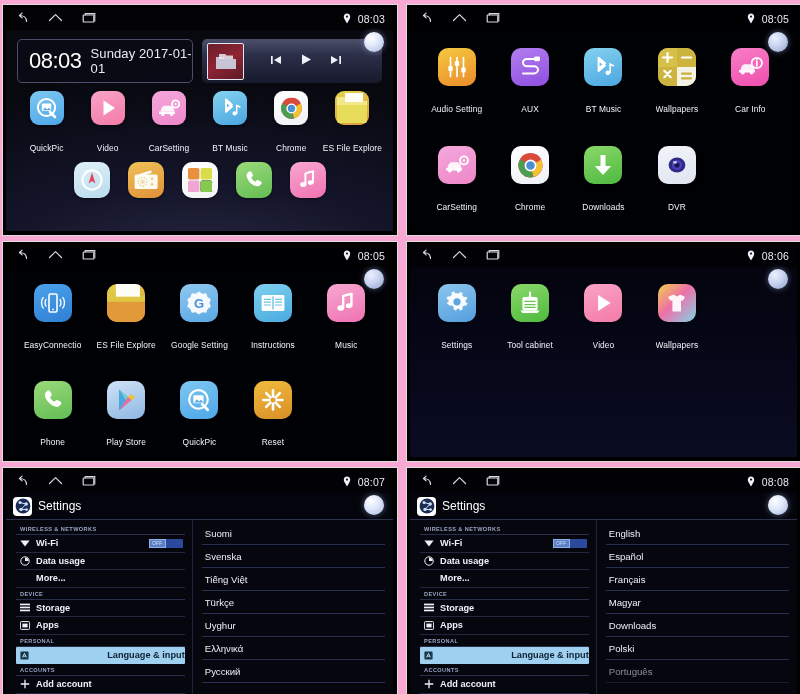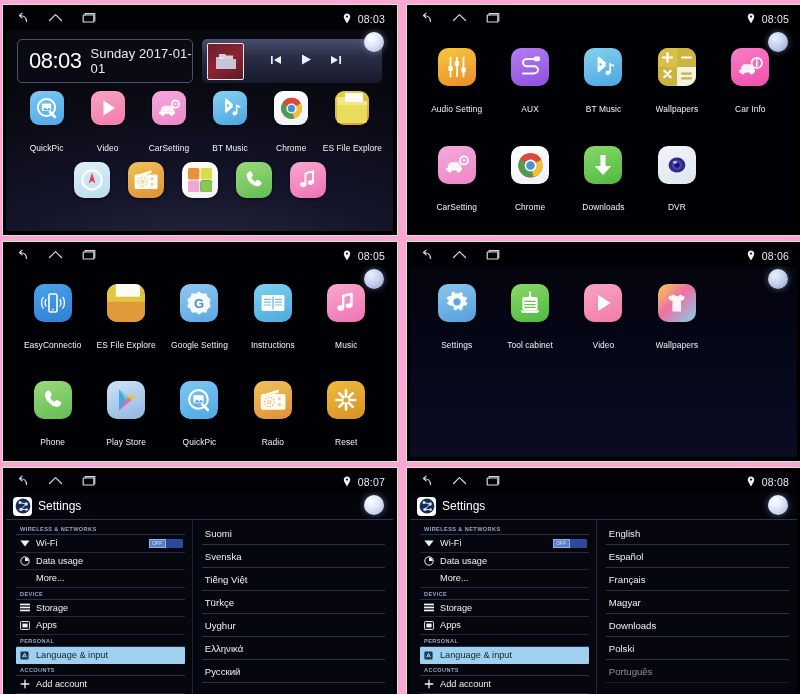--- a/index.html
+++ b/index.html
@@ -257,23 +257,24 @@
     padding-left: 3px;
     color: #eef1f8;
     font-size: 9.2px;
     border-bottom: 1px solid #20273f;
   }
   .set-item.sel {
     background: #9fd0ef;
     color: #0e2333;
     border-bottom: none;
     border-radius: 1px;
+    justify-content: space-between;
   }
   .set-item .si-ico { width: 11px; display: flex; justify-content: center; flex: 0 0 11px; }
-  .set-item .si-label { white-space: nowrap; }
+  .set-item .si-label { white-space: nowrap; font-weight: bold; }
   .set-item .si-indent { margin-left: 17px; }
   .toggle {
     margin-left: auto;
     margin-right: 2px;
     width: 34px; height: 9px;
     border-radius: 1px;
     background: #2c4a9c;
     display: flex;
     align-items: center;
     position: relative;
@@ -748,33 +749,20 @@
         <div class="appcell">
           <div class="appicon big g-quickpic">
             <svg width="26" height="26" viewBox="0 0 24 24">
                 <circle cx="11.5" cy="11.5" r="8.6" fill="none" stroke="#fff" stroke-width="2"></circle>
                 <path d="M15 16l5 5" stroke="#fff" stroke-width="2.6" stroke-linecap="round"></path>
                 <rect x="6.8" y="7.5" width="9.4" height="7.6" rx="1" fill="#fff"></rect>
                 <path d="M7.6 14.2l2.6-2.8 1.9 2 1.8-1.7 2.2 2.5z" fill="#5aa9e6"></path>
               </svg>
           </div>
           <span class="applabel">QuickPic</span>
-        </div>
-        <div class="appcell">
-          <div class="appicon big g-radio">
-            <svg width="30" height="26" viewBox="0 0 28 24">
-                <rect x="2.6" y="6.5" width="23" height="14.5" rx="1.6" fill="#fdfcf3"></rect>
-                <path d="M6 6.5l13-4.2.8 2.4-11 3.8z" fill="#fdfcf3"></path>
-                <circle cx="10.6" cy="13.8" r="4.4" fill="none" stroke="#e0a33a" stroke-width="1" stroke-dasharray="1.1 1.6"></circle>
-                <circle cx="10.6" cy="13.8" r="2.3" fill="#e0a33a" opacity=".35"></circle>
-                <circle cx="20" cy="10.8" r="1.5" fill="#e0a33a" opacity=".5"></circle>
-                <circle cx="20" cy="16.2" r="1.5" fill="#e0a33a" opacity=".5"></circle>
-              </svg>
-          </div>
-          <span class="applabel">Radio</span>
         </div>
         <div class="appcell">
           <div class="appicon big g-reset">
             <svg width="26" height="26" viewBox="0 0 26 26">
                 <g stroke="#fff" stroke-width="2.6" stroke-linecap="round">
                   <path d="M13 3.4v19M3.4 13h19M6.2 6.2l13.6 13.6M19.8 6.2L6.2 19.8"></path>
                 </g>
                 <circle cx="13" cy="13" r="2.6" fill="#e0a33a"></circle>
               </svg>
           </div>

